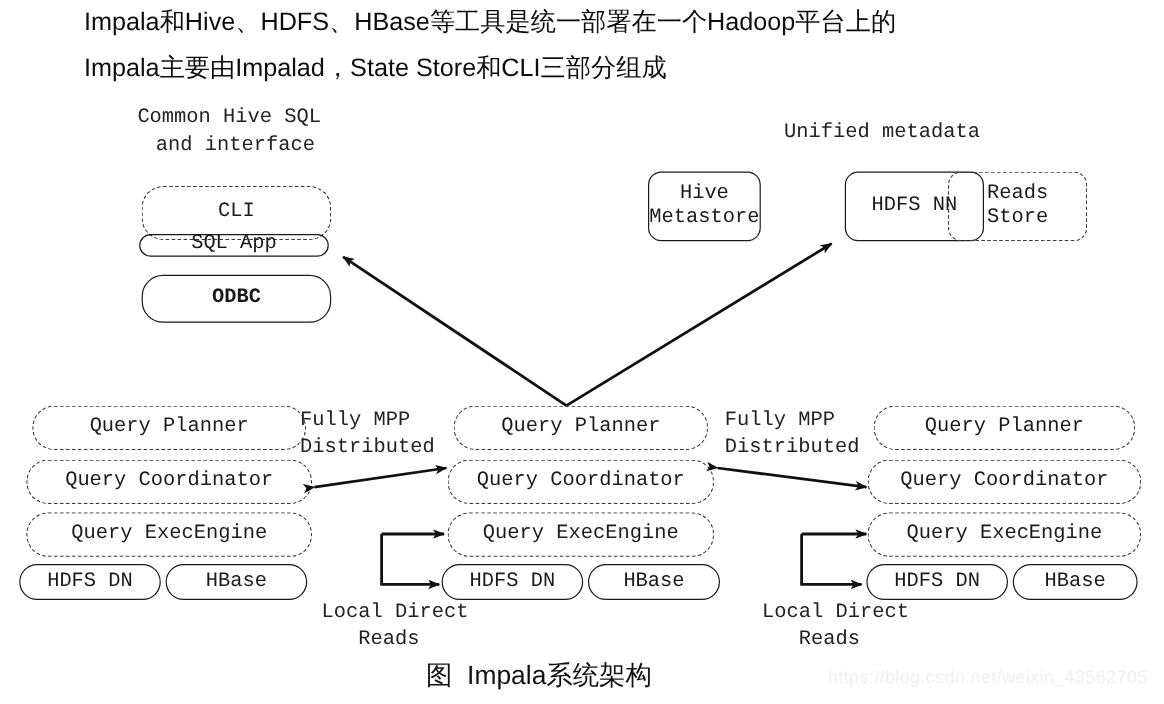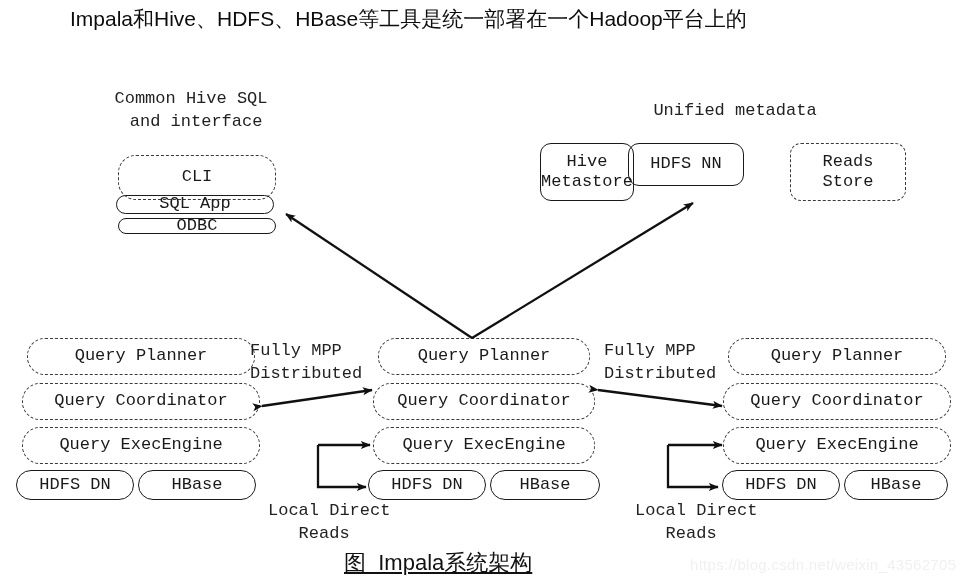--- a/index.html
+++ b/index.html
@@ -84,33 +84,34 @@
     height: 587px;
     pointer-events: none;
   }
 </style>
 </head>
 <body>
 
 <div id="canvas">
 
   <div class="hdr" style="left:70px; top:6px;">Impala和Hive、HDFS、HBase等工具是统一部署在一个Hadoop平台上的</div>
+  <div class="hdr" style="left:70px; top:44px;">Impala主要由Impalad，State Store和CLI三部分组成</div>
 
   <div class="mono-label" style="left:640px; top:100px; width:190px;">Unified metadata</div>
 
   <div class="mono-label" style="left:96px; top:88px; width:190px;">Common Hive SQL
  and interface</div>
 
   <div class="box dashed pill" style="left:118px; top:155px; width:158px; height:45px;">CLI</div>
   <div class="box pill" style="left:116px; top:195px; width:158px; height:19px;text-align:center;">SQL App</div>
-  <div class="box pill" style="left:118px; top:218px; width:158px; height:16px;">ODBC</div>
+  <div class="box pill" style="left:118px; top:229px; width:158px; height:40px;font-weight:bold;">ODBC</div>
 
   <div class="box roundrect" style="left:540px; top:143px; width:94px; height:58px;">Hive
 Metastore</div>
-  <div class="box roundrect" style="left:628px; top:143px; width:116px; height:43px;">HDFS NN</div>
+  <div class="box roundrect" style="left:704px; top:143px; width:116px; height:58px;">HDFS NN</div>
   <div class="box dashed roundrect" style="left:790px; top:143px; width:116px; height:58px;">Reads
 Store</div>
 
   <div class="box dashed pill" style="left:27px; top:338px; width:228px; height:37px;">Query Planner</div>
   <div class="box dashed pill" style="left:22px; top:383px; width:238px; height:37px;">Query Coordinator</div>
   <div class="box dashed pill" style="left:22px; top:427px; width:238px; height:37px;">Query ExecEngine</div>
   <div class="box pill" style="left:16px; top:470px; width:118px; height:30px;">HDFS DN</div>
   <div class="box pill" style="left:138px; top:470px; width:118px; height:30px;">HBase</div>
 
   <div class="mono-label" style="left:250px; top:340px; width:130px; text-align:left;">Fully MPP
@@ -154,17 +155,17 @@
 
     <path d="M598,390 L722,406" stroke="#101010" stroke-width="2.3" fill="none" marker-start="url(#ah2)" marker-end="url(#ah)"></path>
 
     <path d="M318,445 L318,487 L366,487" stroke="#101010" stroke-width="2.3" fill="none" marker-end="url(#ah)"></path>
     <path d="M318,445 L370,445" stroke="#101010" stroke-width="2.3" fill="none" marker-end="url(#ah)"></path>
 
     <path d="M668,445 L668,487 L718,487" stroke="#101010" stroke-width="2.3" fill="none" marker-end="url(#ah)"></path>
     <path d="M668,445 L722,445" stroke="#101010" stroke-width="2.3" fill="none" marker-end="url(#ah)"></path>
   </svg>
 
-  <div class="caption" style="left:344px; top:548px;text-decoration:underline;">图  Impala系统架构</div>
+  <div class="caption" style="left:355px; top:548px;">图  Impala系统架构</div>
 
   <div class="watermark" style="left:690px; top:556px;">https://blog.csdn.net/weixin_43562705</div>
 
 </div>
 
 </body></html>

